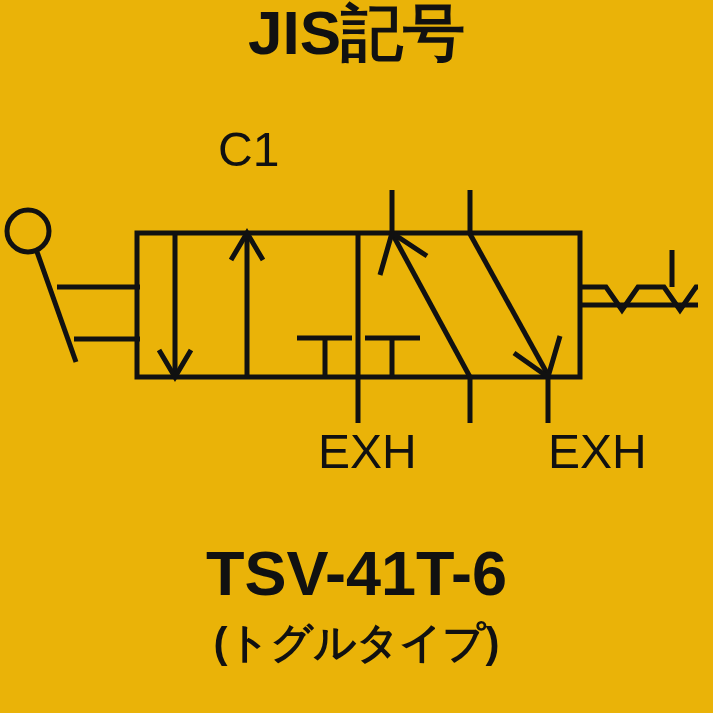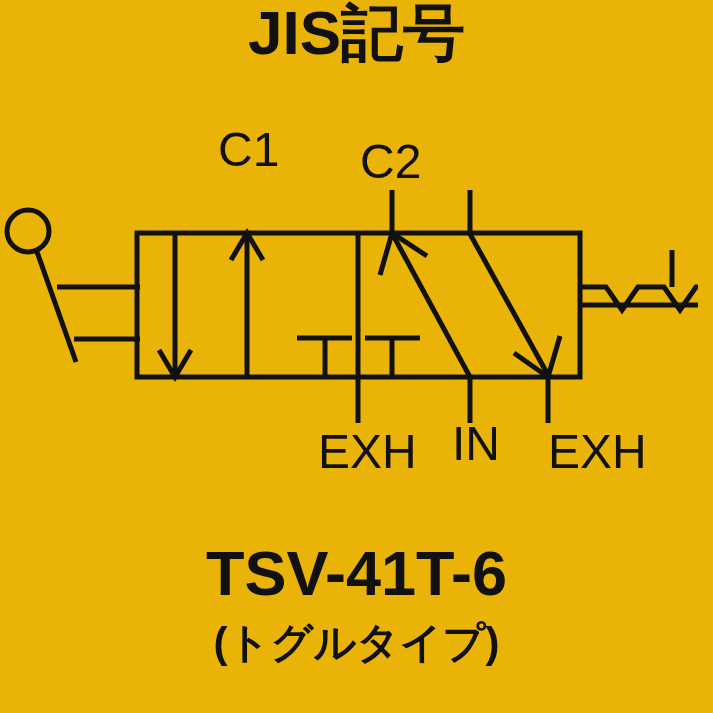--- a/index.html
+++ b/index.html
@@ -121,25 +121,23 @@
       <line x1="548" y1="377" x2="548" y2="423"></line>
 
       <polyline points="580,287 606,287 622,310 638,287 664,287 680,310 696,287 698,287"></polyline>
       <line x1="580" y1="305" x2="698" y2="305"></line>
       <line x1="672" y1="250" x2="672" y2="287"></line>
     </g>
   </svg>
 
   <div class="port-label lbl-c1">C1</div>
 
-  <div class="port-label lbl-c2">C2</div>
 
   <div class="port-label lbl-exh1">EXH</div>
 
-  <div class="port-label lbl-in">IN</div>
 
   <div class="port-label lbl-exh2">EXH</div>
 
   <div class="caption-line1">TSV-41T-6</div>
 
   <div class="caption-line2">(トグルタイプ)</div>
 
 </div>
 
 </body></html>

